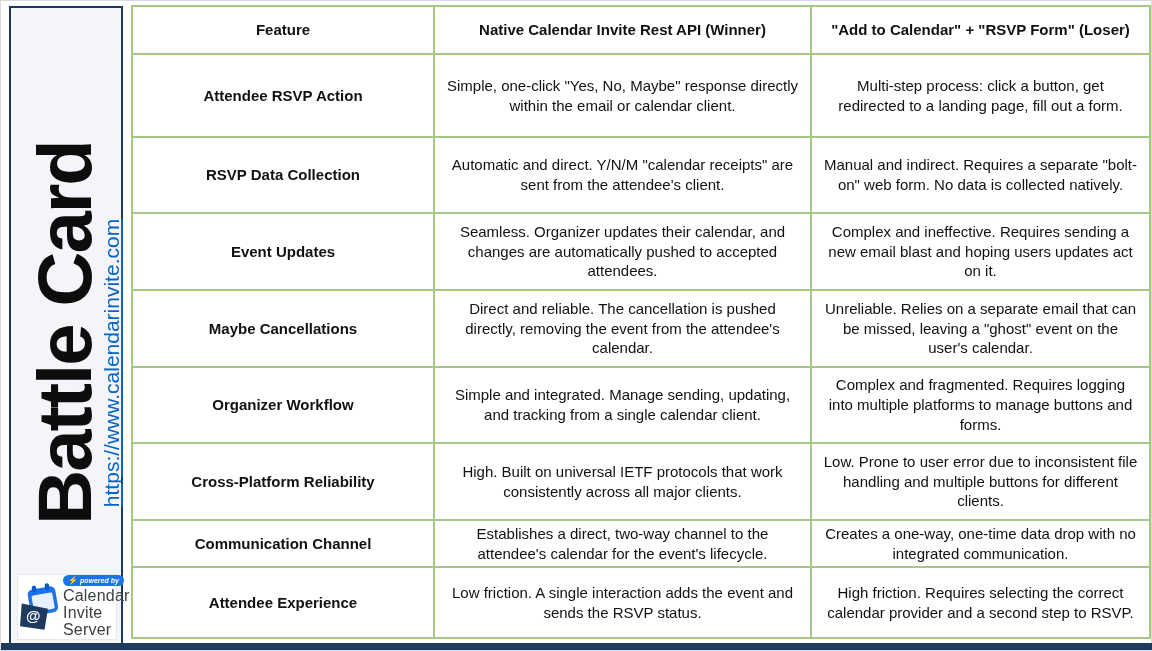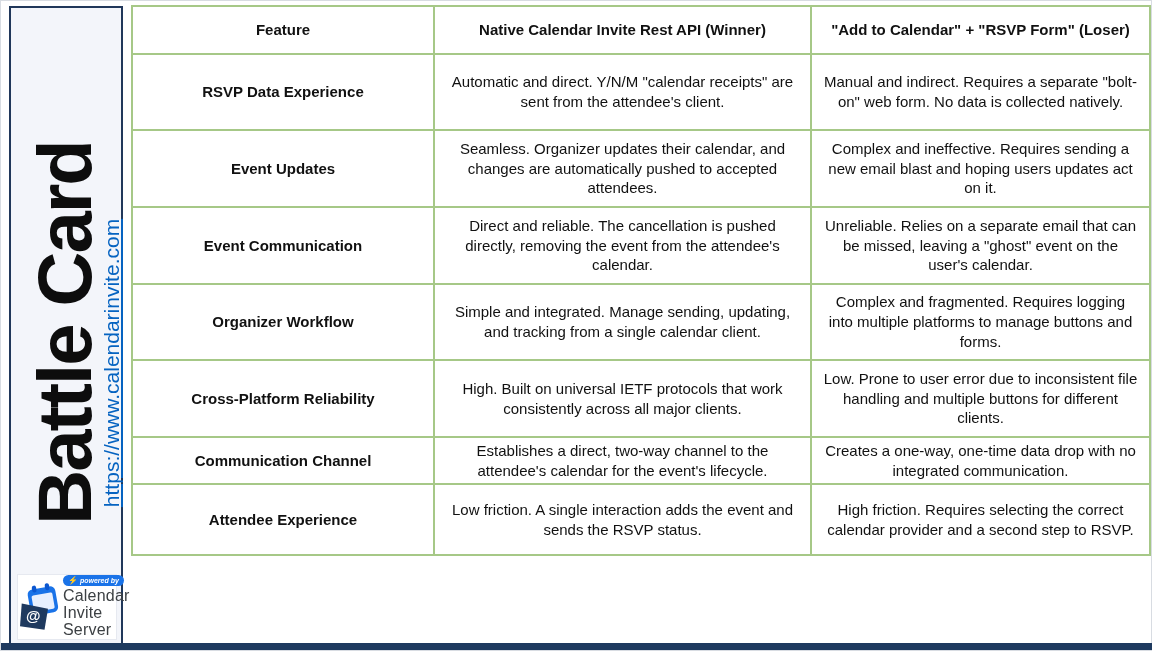--- a/index.html
+++ b/index.html
@@ -114,32 +114,37 @@
       <col class="col-feature">
         <col class="col-winner">
         <col class="col-loser">
     </colgroup>
     <tbody>
         <tr style="height:48px;">
       <th>Feature</th>
       <th>Native Calendar Invite Rest API (Winner)</th>
       <th>"Add to Calendar" + "RSVP Form" (Loser)</th>
     </tr>
+    <tr style="height:83px;">
+      <td class="feature-cell">Attendee RSVP Action</td>
+      <td>Simple, one-click "Yes, No, Maybe" response directly within the email or calendar client.</td>
+      <td>Multi-step process: click a button, get redirected to a landing page, fill out a form.</td>
+    </tr>
     <tr style="height:76px;">
-      <td class="feature-cell">RSVP Data Experience</td>
+      <td class="feature-cell">RSVP Data Collection</td>
       <td>Automatic and direct. Y/N/M "calendar receipts" are sent from the attendee's client.</td>
       <td>Manual and indirect. Requires a separate "bolt-on" web form. No data is collected natively.</td>
     </tr>
     <tr style="height:77px;">
       <td class="feature-cell">Event Updates</td>
       <td>Seamless. Organizer updates their calendar, and changes are automatically pushed to accepted attendees.</td>
       <td>Complex and ineffective. Requires sending a new email blast and hoping users updates act on it.</td>
     </tr>
     <tr style="height:77px;">
-      <td class="feature-cell">Event Communication</td>
+      <td class="feature-cell">Maybe Cancellations</td>
       <td>Direct and reliable. The cancellation is pushed directly, removing the event from the attendee's calendar.</td>
       <td>Unreliable. Relies on a separate email that can be missed, leaving a "ghost" event on the user's calendar.</td>
     </tr>
     <tr style="height:76px;">
       <td class="feature-cell">Organizer Workflow</td>
       <td>Simple and integrated. Manage sending, updating, and tracking from a single calendar client.</td>
       <td>Complex and fragmented. Requires logging into multiple platforms to manage buttons and forms.</td>
     </tr>
     <tr style="height:77px;">
       <td class="feature-cell">Cross-Platform Reliability</td>

